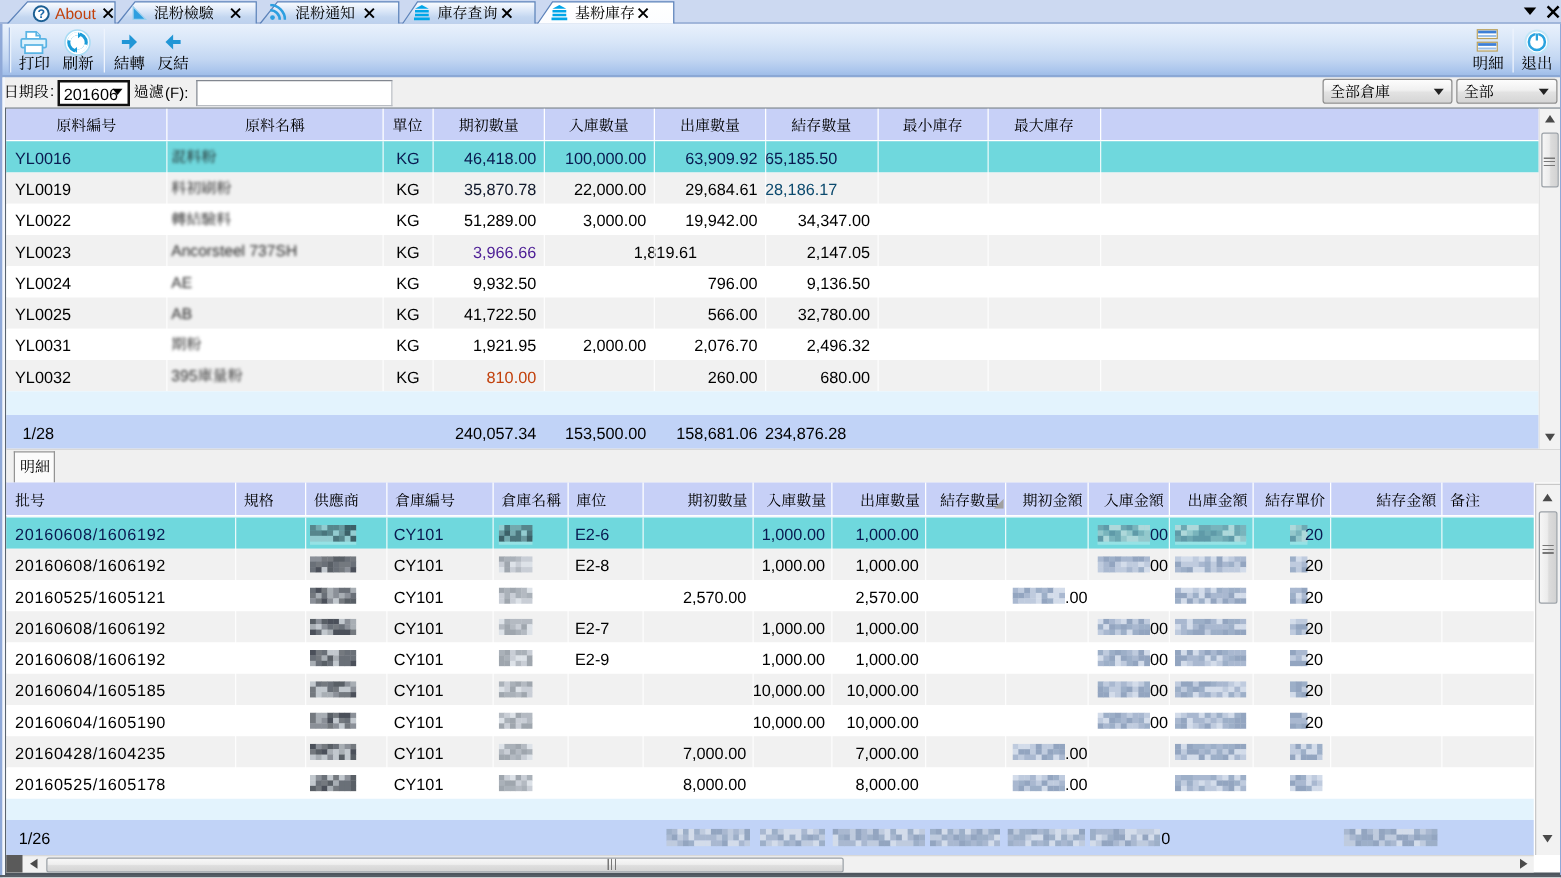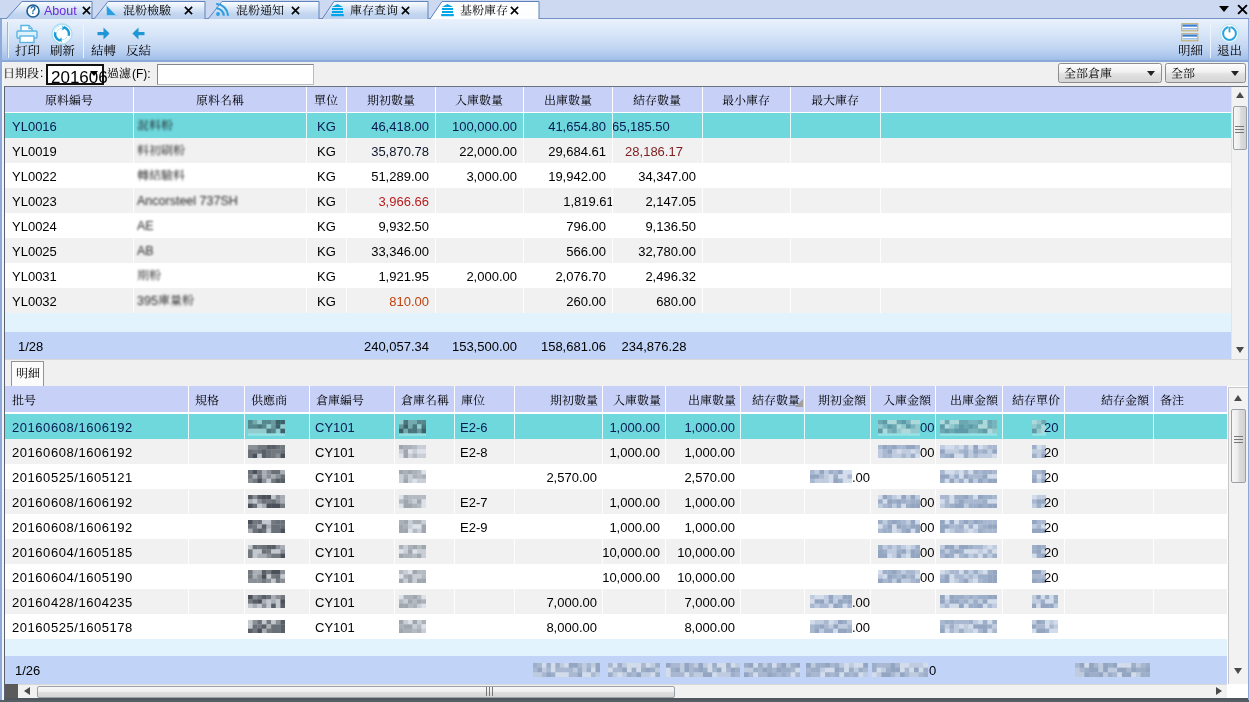--- a/index.html
+++ b/index.html
@@ -87,21 +87,21 @@
     <path d="M6 19 L22 1.5 L92 1.5 L92 19" fill="url(#tg)" stroke="#5d83ba" stroke-width="1"></path>
     <path d="M94 19 L108 1.5 L205 1.5 L205 19" fill="url(#tg)" stroke="#5d83ba" stroke-width="1"></path>
     <path d="M208 19 L222 1.5 L319 1.5 L319 19" fill="url(#tg)" stroke="#5d83ba" stroke-width="1"></path>
     <path d="M322 19 L334 1.5 L428 1.5 L428 19" fill="url(#tg)" stroke="#5d83ba" stroke-width="1"></path>
     <path d="M430 19 L442 1.5 L539 1.5 L539 19" fill="url(#tga)" stroke="#5d83ba" stroke-width="1"></path>
   </svg>
 <svg class="abs" style="left:26px;top:4px" width="14" height="14" viewBox="0 0 14 14">
     <circle cx="7" cy="7" r="6" fill="#fdfeff" stroke="#1c5f93" stroke-width="1.6"></circle>
     <text x="7" y="10.4" font-family="Liberation Sans" font-size="10" font-weight="bold" fill="#1c68a8" text-anchor="middle">?</text>
   </svg>
-<span class="abs" style="left:44px;top:3.5px;font-size:12.5px;color:#6d28d9">About</span>
+<span class="abs" style="left:44px;top:3.5px;font-size:12.5px;color:#c2410c">About</span>
 <svg class="abs" style="left:82px;top:5.5px" width="9" height="9" viewBox="0 0 10 10">
     <path d="M1 1 L9 9 M9 1 L1 9" stroke="#000" stroke-width="1.8"></path>
   </svg>
 <svg class="abs" style="left:105px;top:3.5px" width="13" height="13" viewBox="0 0 13 13">
     <path d="M1.5 11.5 L11.5 11.5 L1.5 1.5 Z" fill="#2d9fe0" stroke="#9cd0ee" stroke-width="1"></path>
   </svg>
 <div style="position:absolute;left:123px;top:4px;width:48px;height:12px;">
     <svg class="cj" width="48" height="12" viewBox="0 0 4000 1000" fill="#000">
       <use href="#g37" x="0"></use>
       <use href="#g41" x="1000"></use>
@@ -254,21 +254,21 @@
 <div class="abs" style="left:0;top:62px;width:1249px;height:24px;background:#f0f0f0"></div>
 <div style="position:absolute;left:3px;top:67px;width:36px;height:12px;">
     <svg class="cj" width="36" height="12" viewBox="0 0 3000 1000" fill="#000">
       <use href="#g28" x="0"></use>
       <use href="#g31" x="1000"></use>
       <use href="#g35" x="2000"></use>
     </svg>
   </div>
 <span class="abs" style="left:40px;top:66px;font-size:12px">:</span>
 <div class="abs" style="left:46px;top:63.5px;width:58px;height:21px;background:#fff;border:2px solid #111"></div>
-<span class="abs" style="left:51px;top:68px;font-size:17px;color:#000">201606</span>
+<span class="abs" style="left:51px;top:68px;font-size:13px;color:#000">201606</span>
 <div class="tri" style="left:90px;top:71px;border-left:4.5px solid transparent;border-right:4.5px solid transparent;border-top:5.5px solid #000"></div>
 <div style="position:absolute;left:107px;top:67px;width:24px;height:12px;">
     <svg class="cj" width="24" height="12" viewBox="0 0 2000 1000" fill="#000">
       <use href="#g48" x="0"></use>
       <use href="#g38" x="1000"></use>
     </svg>
   </div>
 <span class="abs" style="left:132px;top:67px;font-size:12px;color:#000">(F):</span>
 <div class="abs" style="left:157px;top:63.5px;width:157px;height:21px;background:#fff;border:1px solid #828790;border-bottom-color:#b8bcc2;border-right-color:#b8bcc2"></div>
 <div class="abs" style="left:1058px;top:63px;width:104px;height:20px;border:1px solid #8d8d8d;border-radius:2.5px;background:linear-gradient(180deg,#fdfdfd,#f0f0f0 45%,#e2e2e2 55%,#d5d5d5)"></div>
@@ -375,71 +375,71 @@
 <div class="abs blur" style="left:137px;top:119px;height:12px">
     <svg class="cj" width="36" height="12" viewBox="0 0 3000 1000" fill="#1c1c1c">
       <use href="#g37" x="0"></use>
       <use href="#g26" x="1000"></use>
       <use href="#g41" x="2000"></use>
     </svg>
   </div>
 <span class="abs num" style="left:317px;top:118.5px;color:#0a1a50">KG</span>
 <span class="abs num" style="left:346px;top:118.5px;color:#0a1a50;width:83px;text-align:right">46,418.00</span>
 <span class="abs num" style="left:435px;top:118.5px;color:#0a1a50;width:82px;text-align:right">100,000.00</span>
-<span class="abs num" style="left:523px;top:118.5px;color:#0a1a50;width:83px;text-align:right">41,654.80</span>
+<span class="abs num" style="left:523px;top:118.5px;color:#0a1a50;width:83px;text-align:right">63,909.92</span>
 <span class="abs num" style="left:612px;top:118.5px;color:#0a1a50;width:84px;text-align:left">65,185.50</span>
 <div class="abs" style="left:5px;top:138px;width:1226px;height:25px;background:#f1f1f1"></div>
 <span class="abs num" style="left:12px;top:143.5px;color:#000">YL0019</span>
 <div class="abs blur" style="left:137px;top:144px;height:12px">
     <svg class="cj" width="48" height="12" viewBox="0 0 4000 1000" fill="#1c1c1c">
       <use href="#g26" x="0"></use>
       <use href="#g7" x="1000"></use>
       <use href="#g8" x="2000"></use>
       <use href="#g41" x="3000"></use>
     </svg>
   </div>
 <span class="abs num" style="left:317px;top:143.5px;color:#000">KG</span>
 <span class="abs num" style="left:346px;top:143.5px;color:#0f172a;width:83px;text-align:right">35,870.78</span>
 <span class="abs num" style="left:435px;top:143.5px;color:#000;width:82px;text-align:right">22,000.00</span>
 <span class="abs num" style="left:523px;top:143.5px;color:#000;width:83px;text-align:right">29,684.61</span>
-<span class="abs num" style="left:612px;top:143.5px;color:#7f1d1d;width:84px;text-align:center">28,186.17</span>
+<span class="abs num" style="left:612px;top:143.5px;color:#0c4a6e;width:84px;text-align:left">28,186.17</span>
 <div class="abs" style="left:5px;top:163px;width:1226px;height:25px;background:#ffffff"></div>
 <span class="abs num" style="left:12px;top:168.5px;color:#000">YL0022</span>
 <div class="abs blur" style="left:137px;top:169px;height:12px">
     <svg class="cj" width="48" height="12" viewBox="0 0 4000 1000" fill="#1c1c1c">
       <use href="#g47" x="0"></use>
       <use href="#g43" x="1000"></use>
       <use href="#g55" x="2000"></use>
       <use href="#g26" x="3000"></use>
     </svg>
   </div>
 <span class="abs num" style="left:317px;top:168.5px;color:#000">KG</span>
 <span class="abs num" style="left:346px;top:168.5px;color:#000;width:83px;text-align:right">51,289.00</span>
 <span class="abs num" style="left:435px;top:168.5px;color:#000;width:82px;text-align:right">3,000.00</span>
 <span class="abs num" style="left:523px;top:168.5px;color:#000;width:83px;text-align:right">19,942.00</span>
 <span class="abs num" style="left:612px;top:168.5px;color:#000;width:84px;text-align:right">34,347.00</span>
 <div class="abs" style="left:5px;top:188px;width:1226px;height:25px;background:#f1f1f1"></div>
 <span class="abs num" style="left:12px;top:193.5px;color:#000">YL0023</span>
 <span class="abs blur" style="left:137px;top:193.5px;font-size:12.5px;color:#2a2a2a">Ancorsteel 737SH</span>
 <span class="abs num" style="left:317px;top:193.5px;color:#000">KG</span>
-<span class="abs num" style="left:346px;top:193.5px;color:#b91c1c;width:83px;text-align:right">3,966.66</span>
-<span class="abs num" style="left:547px;top:193.5px;color:#000;width:83px;text-align:center">1,819.61</span>
+<span class="abs num" style="left:346px;top:193.5px;color:#4c1d95;width:83px;text-align:right">3,966.66</span>
+<span class="abs num" style="left:507px;top:193.5px;color:#000;width:83px;text-align:left">1,819.61</span>
 <span class="abs num" style="left:612px;top:193.5px;color:#000;width:84px;text-align:right">2,147.05</span>
 <div class="abs" style="left:5px;top:213px;width:1226px;height:25px;background:#ffffff"></div>
 <span class="abs num" style="left:12px;top:218.5px;color:#000">YL0024</span>
 <span class="abs blur" style="left:137px;top:218.5px;font-size:12.5px;color:#2a2a2a">AE</span>
 <span class="abs num" style="left:317px;top:218.5px;color:#000">KG</span>
 <span class="abs num" style="left:346px;top:218.5px;color:#000;width:83px;text-align:right">9,932.50</span>
 <span class="abs num" style="left:523px;top:218.5px;color:#000;width:83px;text-align:right">796.00</span>
 <span class="abs num" style="left:612px;top:218.5px;color:#000;width:84px;text-align:right">9,136.50</span>
 <div class="abs" style="left:5px;top:238px;width:1226px;height:25px;background:#f1f1f1"></div>
 <span class="abs num" style="left:12px;top:243.5px;color:#000">YL0025</span>
 <span class="abs blur" style="left:137px;top:243.5px;font-size:12.5px;color:#2a2a2a">AB</span>
 <span class="abs num" style="left:317px;top:243.5px;color:#000">KG</span>
-<span class="abs num" style="left:346px;top:243.5px;color:#000;width:83px;text-align:right">33,346.00</span>
+<span class="abs num" style="left:346px;top:243.5px;color:#000;width:83px;text-align:right">41,722.50</span>
 <span class="abs num" style="left:523px;top:243.5px;color:#000;width:83px;text-align:right">566.00</span>
 <span class="abs num" style="left:612px;top:243.5px;color:#000;width:84px;text-align:right">32,780.00</span>
 <div class="abs" style="left:5px;top:263px;width:1226px;height:25px;background:#ffffff"></div>
 <span class="abs num" style="left:12px;top:268.5px;color:#000">YL0031</span>
 <div class="abs blur" style="left:137px;top:269px;height:12px">
     <svg class="cj" width="24" height="12" viewBox="0 0 2000 1000" fill="#1c1c1c">
       <use href="#g31" x="0"></use>
       <use href="#g41" x="1000"></use>
     </svg>
   </div>
@@ -470,21 +470,21 @@
 <div class="abs" style="left:612px;top:113px;width:1px;height:200px;background:rgba(255,255,255,.85)"></div>
 <div class="abs" style="left:702px;top:113px;width:1px;height:200px;background:rgba(255,255,255,.85)"></div>
 <div class="abs" style="left:790px;top:113px;width:1px;height:200px;background:rgba(255,255,255,.85)"></div>
 <div class="abs" style="left:880px;top:113px;width:1px;height:200px;background:rgba(255,255,255,.85)"></div>
 <div class="abs" style="left:5px;top:313px;width:1226px;height:19px;background:#e3f3fd"></div>
 <div class="abs" style="left:5px;top:332px;width:1226px;height:27px;background:#c1d3f7"></div>
 <span class="abs num" style="left:18px;top:339px">1/28</span>
 <span class="abs num" style="left:346px;top:339px;width:83px;text-align:right">240,057.34</span>
 <span class="abs num" style="left:435px;top:339px;width:82px;text-align:right">153,500.00</span>
 <span class="abs num" style="left:523px;top:339px;width:83px;text-align:right">158,681.06</span>
-<span class="abs num" style="left:612px;top:339px;width:84px;text-align:center">234,876.28</span>
+<span class="abs num" style="left:612px;top:339px;width:84px;text-align:left">234,876.28</span>
 <div class="abs" style="left:5px;top:359px;width:1243px;height:27px;background:#f0f0f0;border-top:1px solid #d8d8d8"></div>
 <div class="abs" style="left:11px;top:361px;width:33px;height:25px;background:#fbfbfb;border:1px solid #949494;border-bottom:0"></div>
 <div style="position:absolute;left:16px;top:367px;width:24px;height:12px;">
     <svg class="cj" width="24" height="12" viewBox="0 0 2000 1000" fill="#000">
       <use href="#g29" x="0"></use>
       <use href="#g42" x="1000"></use>
     </svg>
   </div>
 <div class="abs" style="left:5px;top:386px;width:1222px;height:27px;background:#c7d0f7;border-bottom:1px solid #fff"></div>
 <div style="position:absolute;left:12px;top:394px;width:24px;height:12px;">

